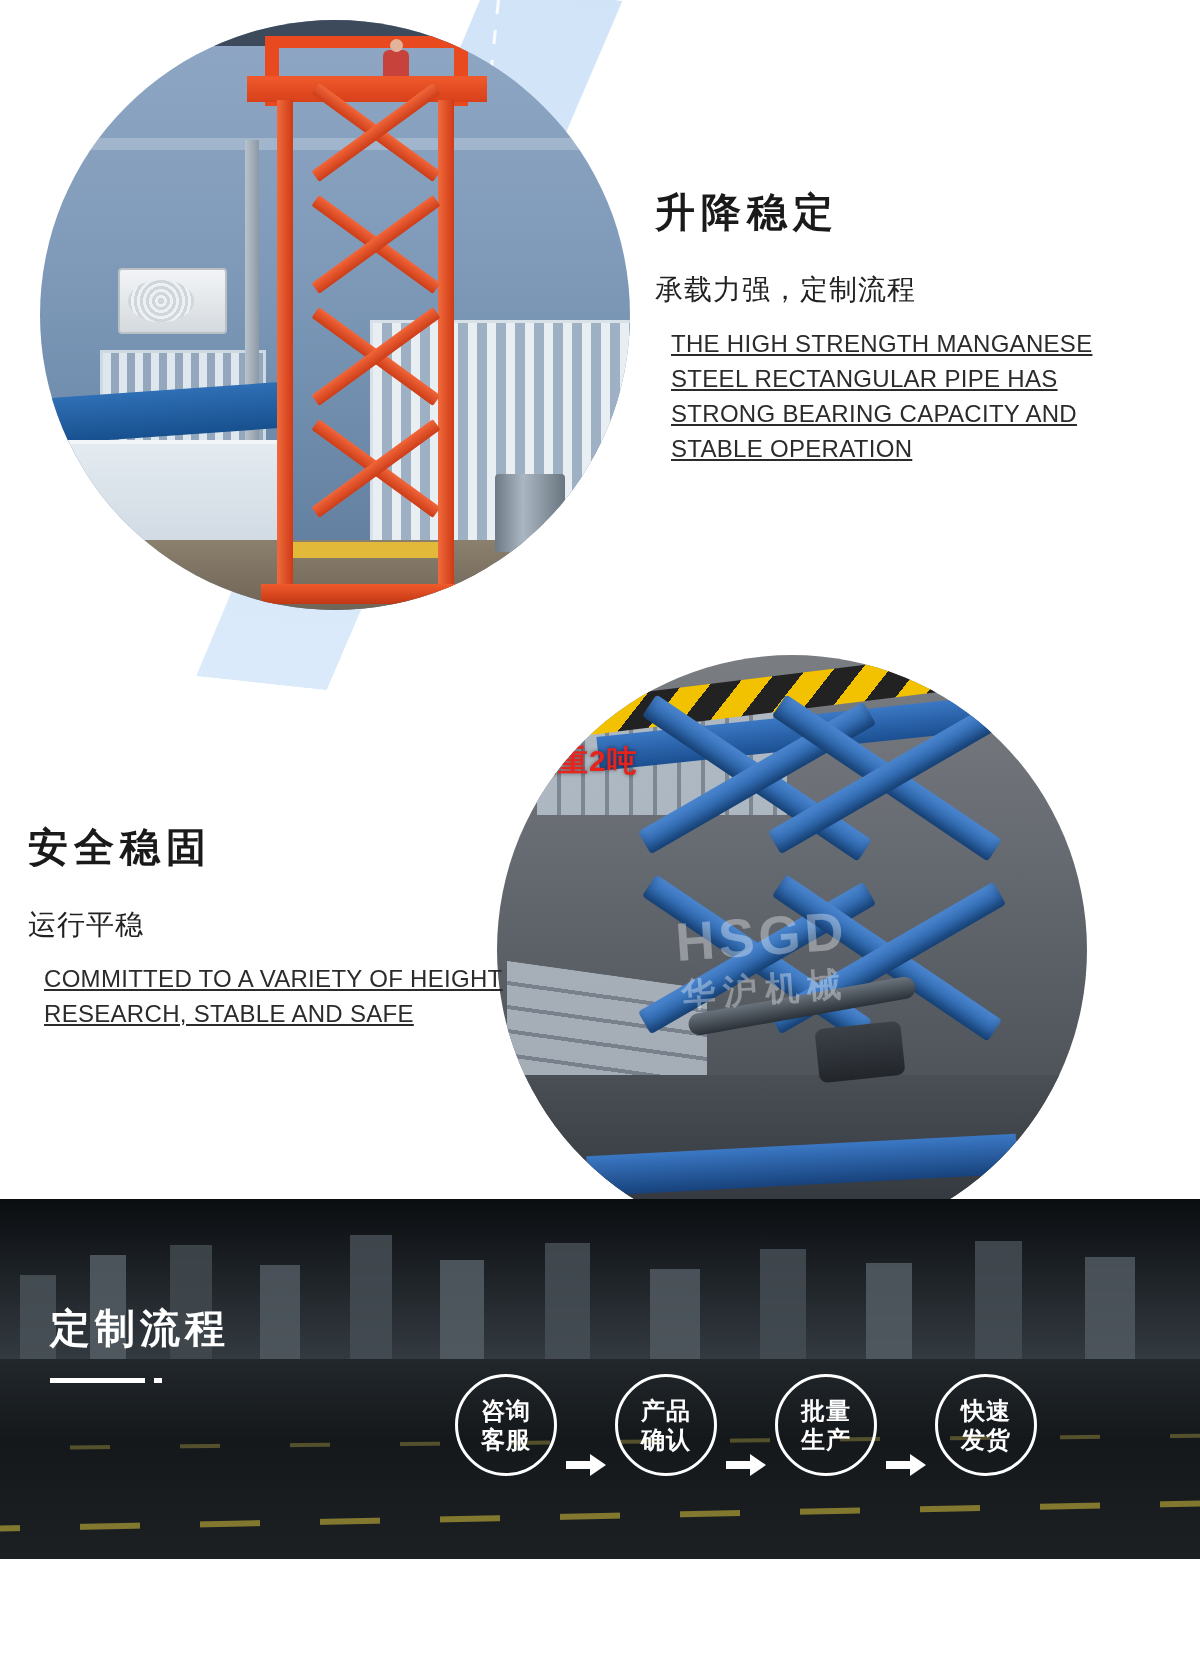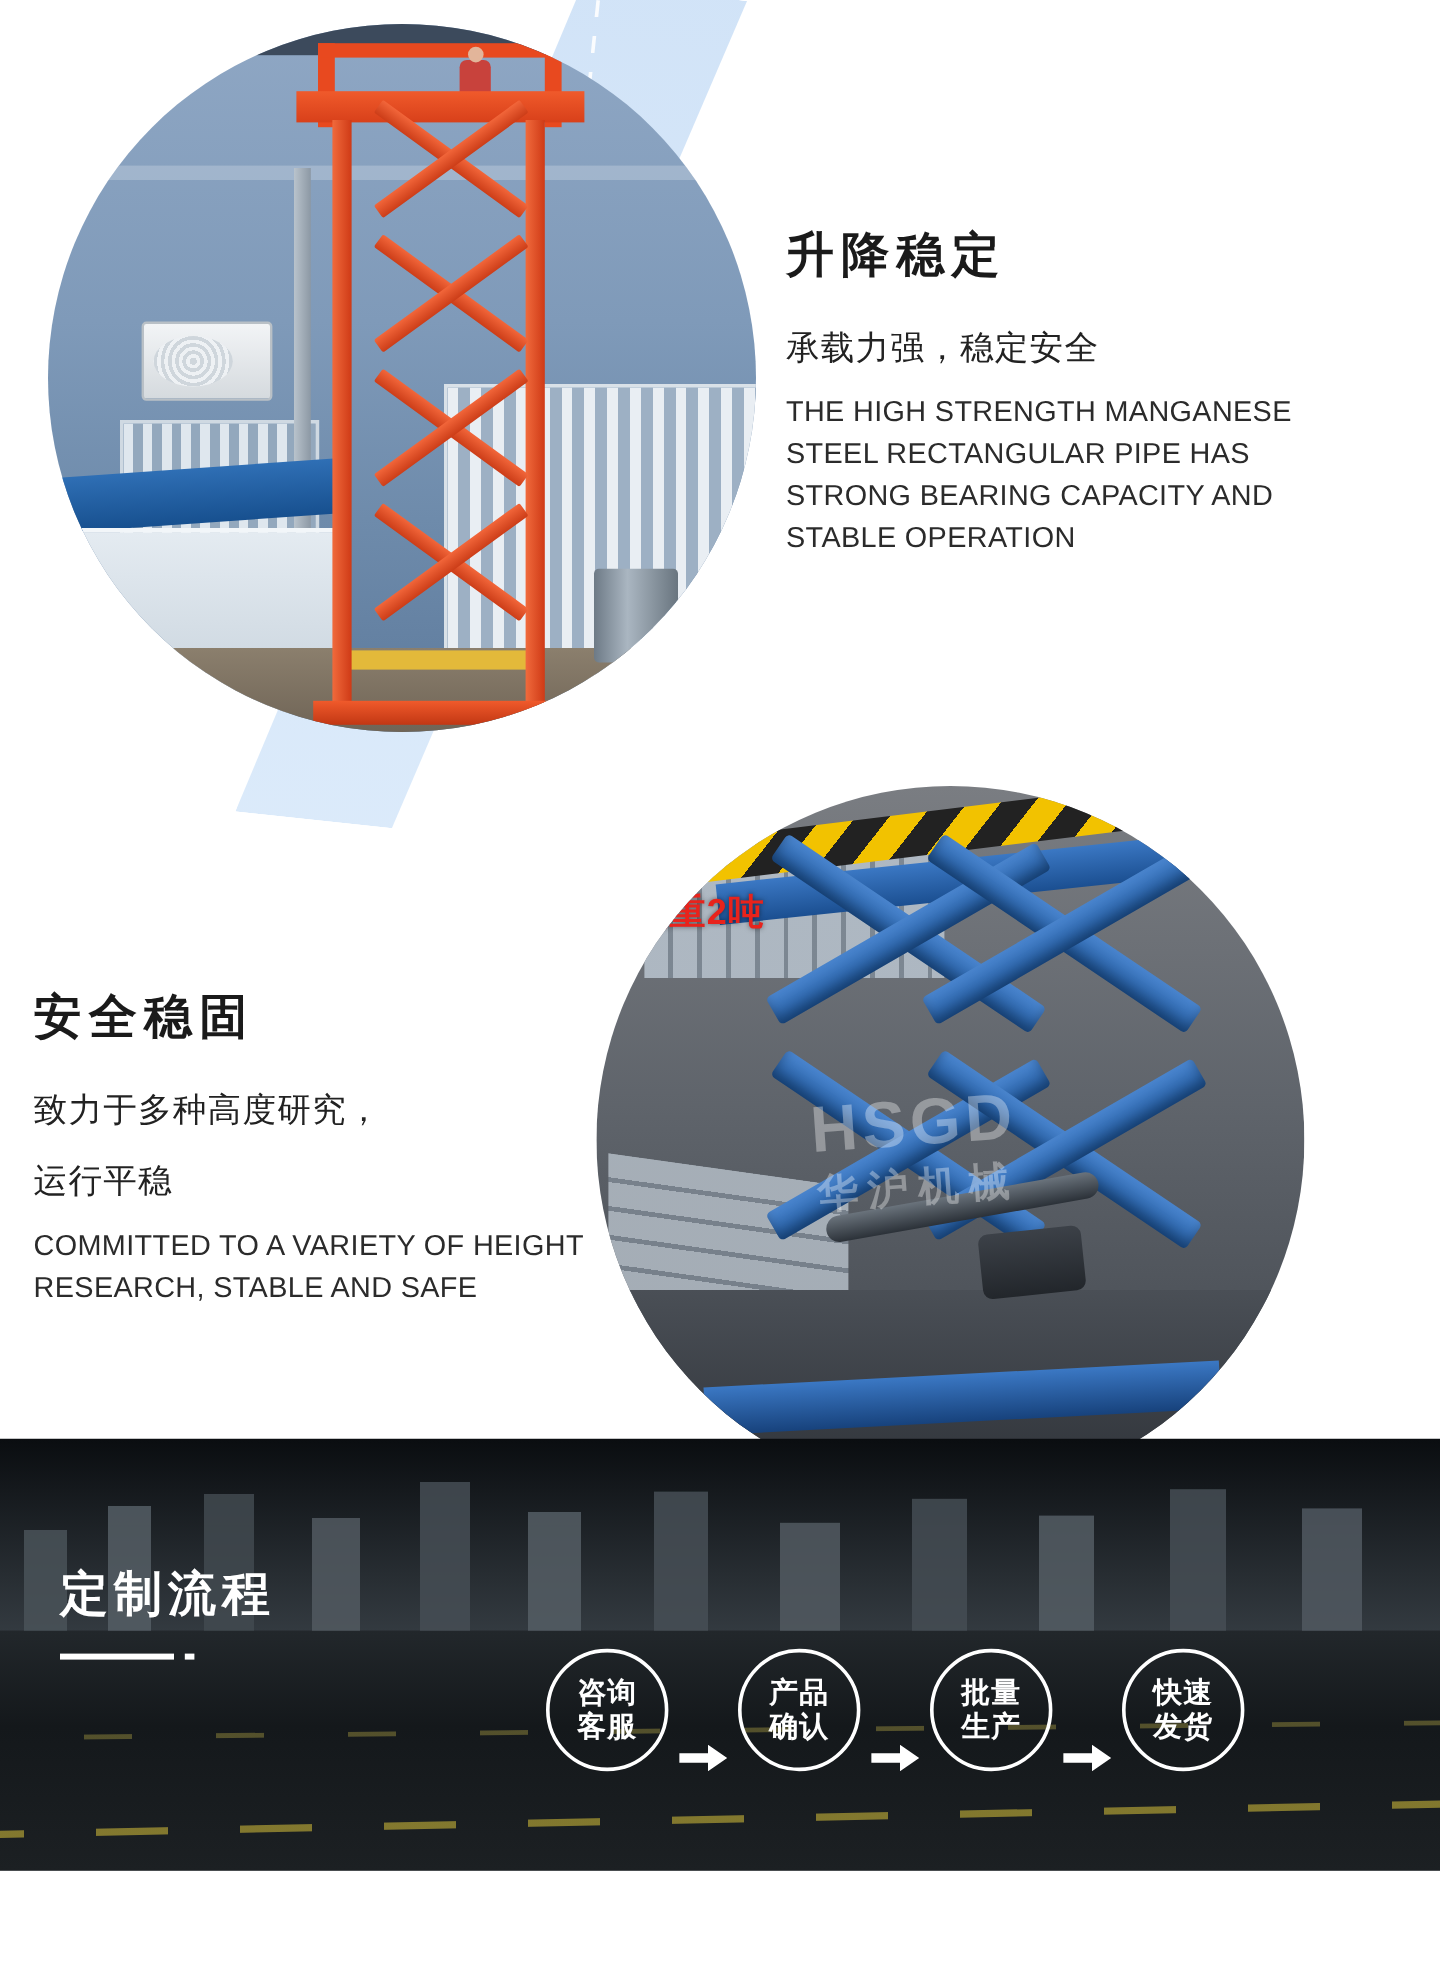--- a/index.html
+++ b/index.html
@@ -238,22 +238,23 @@
   }
   .hd-cn{
     font-size:40px; font-weight:bold; color:#1a1a1a;
     letter-spacing:6px; margin:0 0 28px 0;
   }
   .sub-cn{
     font-size:28px; color:#222; line-height:1.55; margin:0 0 16px 0;
     letter-spacing:1px;
   }
   .sub-en{
-    font-size:24px; color:#2b2b2b; line-height:1.45; margin:0;
+    font-size:24px; color:#2b2b2b; line-height:1.45; margin:16px;
     letter-spacing:.3px;
+    text-decoration:underline;
   }
 
   
   .banner{
     position:absolute; left:0; bottom:0; width:1200px; height:360px;
     background:linear-gradient(180deg,#0c0f12 0%, #1b2126 30%, #0f1316 62%, #15191d 100%);
     overflow:hidden;
   }
   .sky{
     position:absolute; left:0; top:0; width:100%; height:160px;
@@ -370,21 +371,21 @@
         <div class="x-arm" style="top:312px; transform:rotate(-36deg);"></div>
         <div class="x-arm" style="top:424px; transform:rotate(36deg);"></div>
         <div class="x-arm" style="top:424px; transform:rotate(-36deg);"></div>
         <div class="t-base"></div>
       </div>
     </div>
   </div>
 
   <div class="block-top-text">
     <h2 class="hd-cn">升降稳定</h2>
-    <p class="sub-cn">承载力强，稳定安全</p>
+    <p class="sub-cn">承载力强，定制流程</p>
     <p class="sub-en">THE HIGH STRENGTH MANGANESE STEEL RECTANGULAR PIPE HAS STRONG BEARING CAPACITY AND STABLE OPERATION</p>
   </div>
 
   <div class="photo-circle photo-bottom">
     <div class="scene">
       <div class="b-bg"></div>
       <div class="b-wall-win"></div>
       <div class="b-warn"></div>
       <div class="b-steel-stack"></div>
       <div class="b-floor"></div>
@@ -408,21 +409,20 @@
 
       <div class="b-watermark">
         <span>HSGD</span>
         <small>华沪机械</small>
       </div>
     </div>
   </div>
 
   <div class="block-bottom-text">
     <h2 class="hd-cn">安全稳固</h2>
-    <p class="sub-cn">致力于多种高度研究，</p>
     <p class="sub-cn">运行平稳</p>
     <p class="sub-en">COMMITTED TO A VARIETY OF HEIGHT RESEARCH, STABLE AND SAFE</p>
   </div>
 
   <div class="banner">
     <div class="sky"></div>
     <div class="skyline"></div>
     <div class="road"></div>
     <div class="road-line"></div>
     <div class="road-line2"></div>

